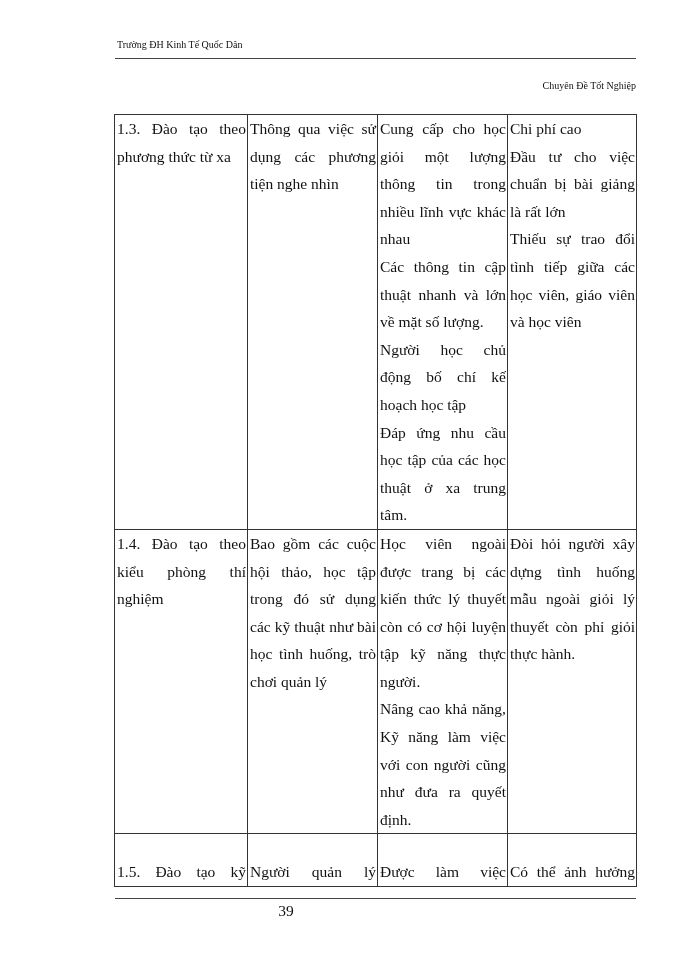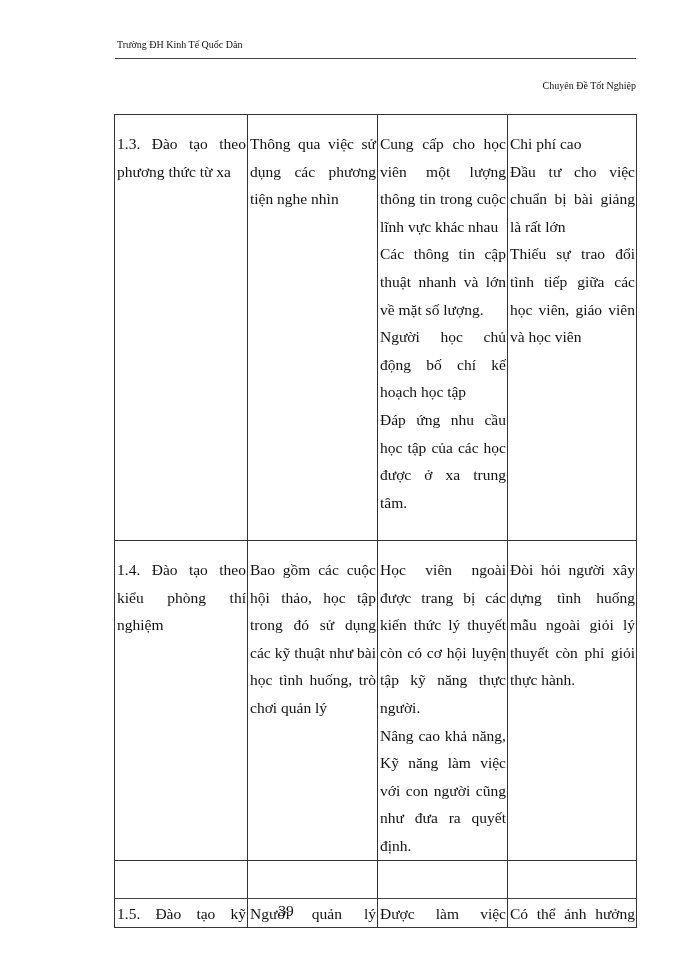--- a/index.html
+++ b/index.html
@@ -4,21 +4,21 @@
 <style>
   html, body { margin: 0; padding: 0; background: #ffffff; }
   body { width: 700px; height: 960px; position: relative; overflow: hidden;
          font-family: "Liberation Serif", "DejaVu Serif", serif; color: #111; }
   .page-header { position: absolute; left: 115px; top: 36px; width: 521px; height: 22px;
                  border-bottom: 1.5px solid #444; font-size: 10px; }
   .page-header .left { position: absolute; left: 2px; top: 3px; white-space: nowrap; }
   .page-header .right { position: absolute; right: 0px; top: 3px; white-space: nowrap; margin-top: 41px; }
   .doc-table { position: absolute; left: 114px; top: 114px; width: 522px;
                border-collapse: collapse; table-layout: fixed; font-size: 15.5px; }
-  .doc-table td { border: 1.5px solid #333; vertical-align: top; padding: 15px 1px 0 2px;
+  .doc-table td { border: 1.5px solid #333; vertical-align: top; padding: 0 1px 0 2px;
                   line-height: 27.6px; text-align: justify; }
   .doc-table td .para { display: block; text-align: justify; text-align-last: left; }
   .row-1 td { height: 410px; }
   .row-2 td { height: 303px; }
   .row-3 td { height: 26px; overflow: hidden; }
   .row-3 td .para { text-align-last: justify; white-space: nowrap; margin-top: 24px; }
   .page-footer-line { position: absolute; left: 115px; top: 898px; width: 521px; height: 0;
                       border-top: 1.5px solid #444; }
   .page-number { position: absolute; left: 0; width: 572px; top: 902px; text-align: center;
                  font-size: 15.5px; }
@@ -40,24 +40,24 @@
   </colgroup>
   <tbody>
       <tr class="row-1">
     <td>
       <span class="para">1.3. Đào tạo theo phương thức từ xa</span>
     </td>
     <td>
       <span class="para">Thông qua việc sử dụng các phương tiện nghe nhìn</span>
     </td>
     <td>
-      <span class="para">Cung cấp cho học viên một lượng thông tin trong cuộc lĩnh vực khác nhau</span>
+      <span class="para">Cung cấp cho học giỏi một lượng thông tin trong nhiều lĩnh vực khác nhau</span>
       <span class="para">Các thông tin cập thuật nhanh và lớn về mặt số lượng.</span>
       <span class="para">Người học chủ động bố chí kế hoạch học tập</span>
-      <span class="para">Đáp ứng nhu cầu học tập của các học được ở xa trung tâm.</span>
+      <span class="para">Đáp ứng nhu cầu học tập của các học thuật ở xa trung tâm.</span>
     </td>
     <td>
       <span class="para">Chi phí cao</span>
       <span class="para">Đầu tư cho việc chuẩn bị bài giảng là rất lớn</span>
       <span class="para">Thiếu sự trao đổi tình tiếp giữa các học viên, giáo viên và học viên</span>
     </td>
   </tr>
   <tr class="row-2">
     <td>
       <span class="para">1.4. Đào tạo theo kiểu phòng thí nghiệm</span>

